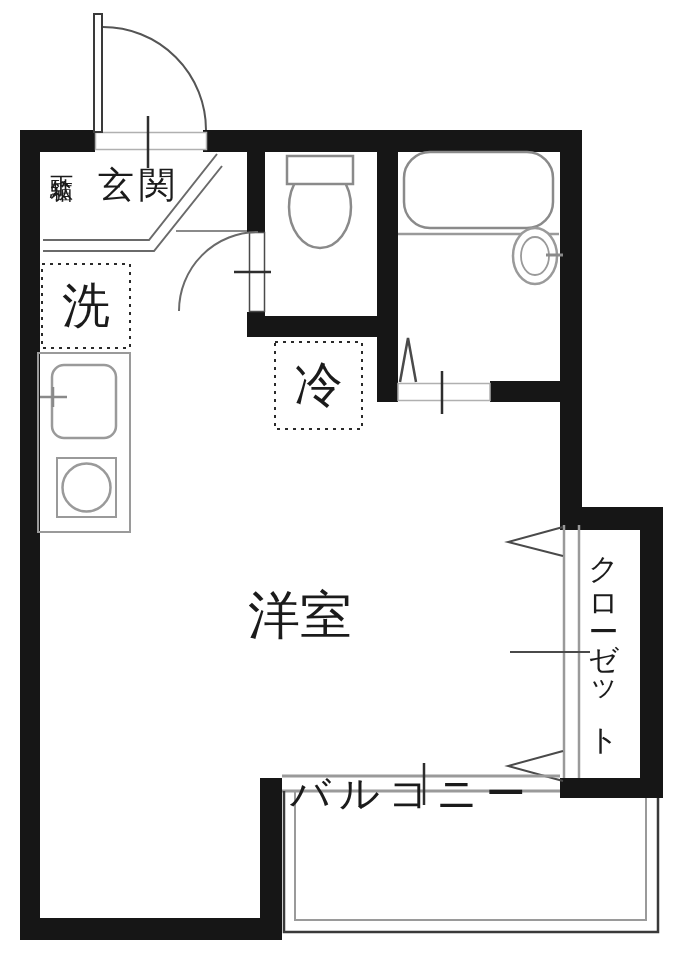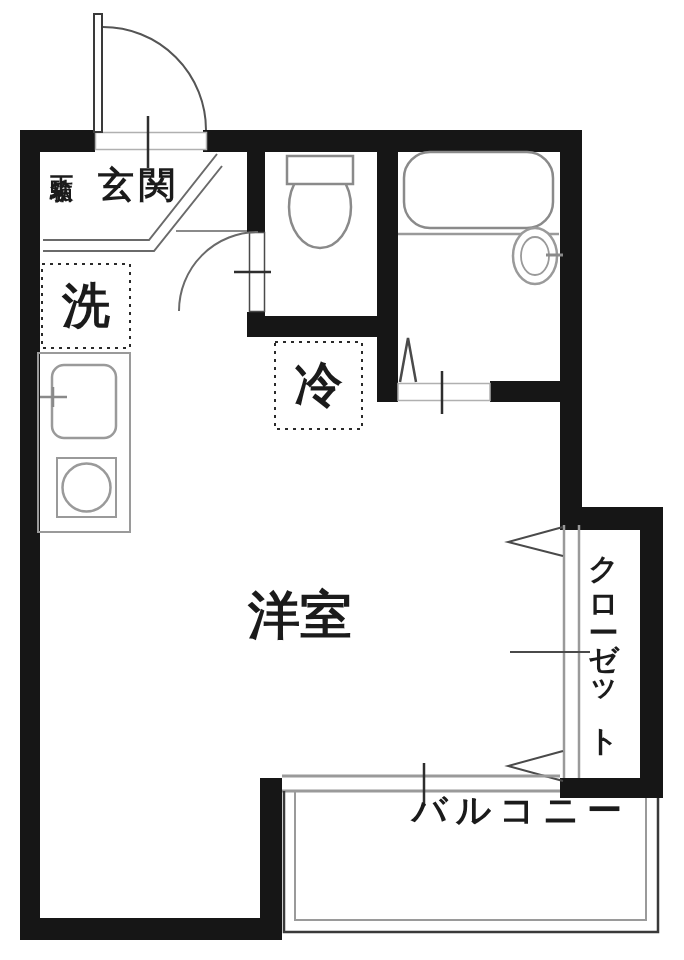--- a/index.html
+++ b/index.html
@@ -3,32 +3,32 @@
 <meta charset="utf-8">
 <style>
   html,body{margin:0;padding:0;background:#ffffff;}
   .plan{
     position:relative;width:684px;height:960px;background:#ffffff;
     font-family:"Liberation Sans","DejaVu Sans",sans-serif;
     color:#1b1b1b;overflow:hidden;
   }
   .plan svg{position:absolute;left:0;top:0;}
   .label{
-    position:absolute;font-weight:bold;color:#1b1b1b;
+    position:absolute;font-weight:normal;color:#1b1b1b;
     line-height:1.05;white-space:nowrap;user-select:none;
   }
   .v{writing-mode:vertical-rl;text-orientation:mixed;}
   .center-box{display:flex;align-items:center;justify-content:center;}
   .label-genkan{left:98px;top:166px;font-size:36px;letter-spacing:5px;}
   .label-shoebox{left:50px;top:158px;font-size:23px;letter-spacing:2px;}
   .label-wash{left:42px;top:264px;width:88px;height:84px;font-size:48px;}
   .label-fridge{left:275px;top:342px;width:87px;height:87px;font-size:48px;}
   .label-room{left:160px;top:582px;width:280px;height:66px;font-size:52px;gap:68px;}
   .label-closet{left:588px;top:534px;font-size:30px;letter-spacing:7px;}
-  .label-balcony{left:290px;top:792px;width:340px;text-align:right;font-size:35px;letter-spacing:8px;}
+  .label-balcony{left:290px;top:772px;width:340px;text-align:left;font-size:40px;letter-spacing:8px;}
 </style>
 </head>
 <body>
 
 <div class="plan">
 
   <svg width="684" height="960" viewBox="0 0 684 960">
 
     <g fill="#161616" stroke="none">
       <rect x="20" y="130" width="75" height="22"></rect>

